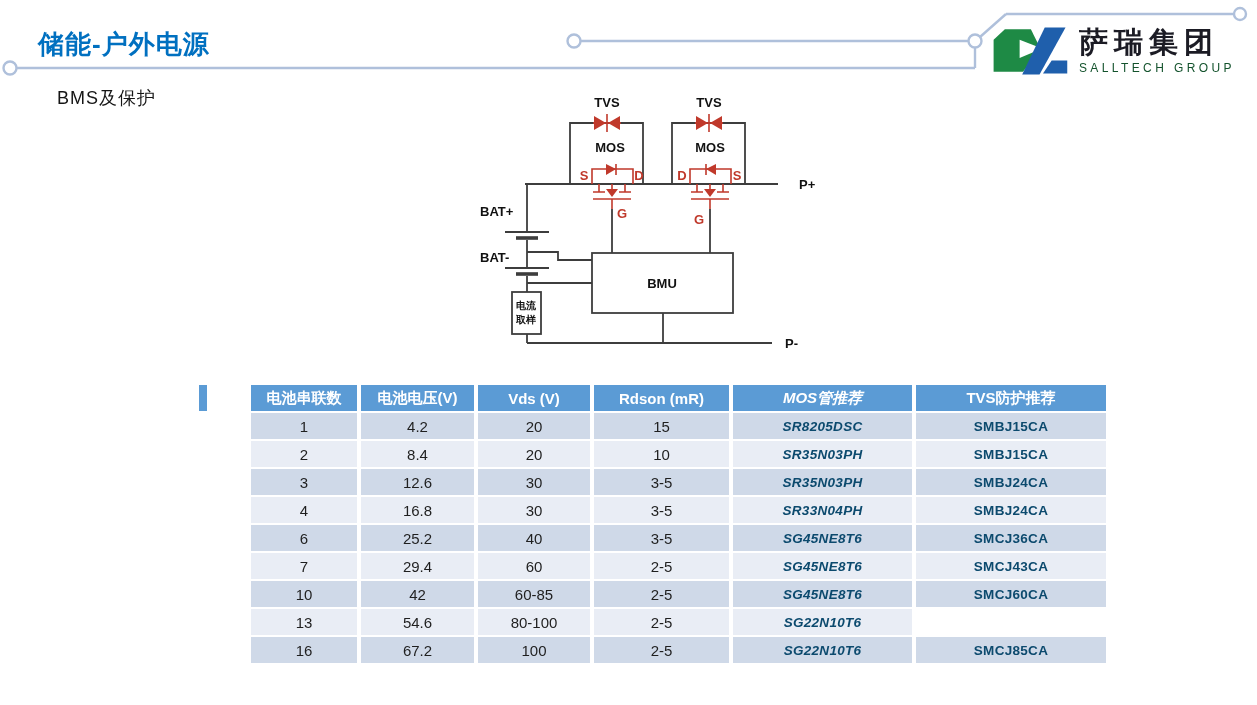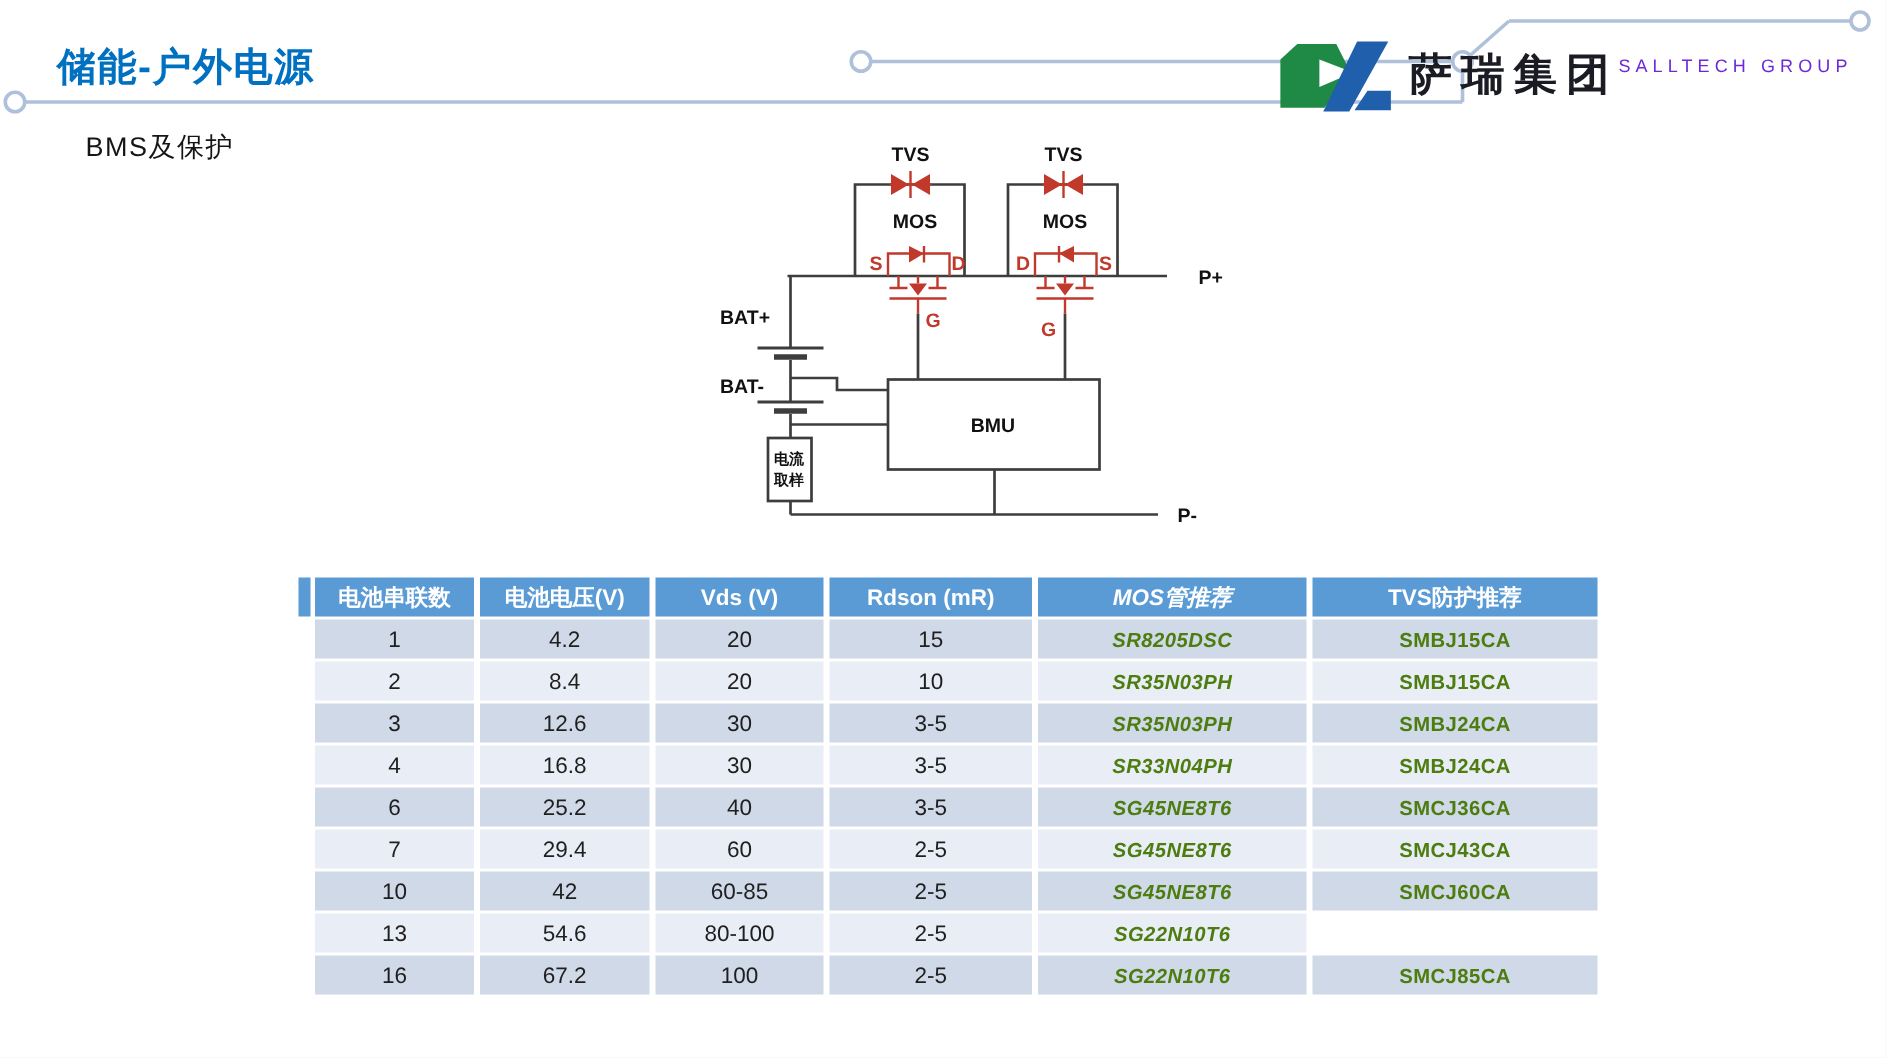--- a/index.html
+++ b/index.html
@@ -13,52 +13,52 @@
     position:absolute;left:38px;top:27px;
     font-size:26px;font-weight:bold;color:#0070C0;letter-spacing:1px;
   }
   .subtitle{
     position:absolute;left:57px;top:86px;
     font-size:18px;color:#151515;letter-spacing:1px;
   }
   .decor-svg{position:absolute;left:0;top:0;}
   
   .logo{position:absolute;right:22px;top:24px;display:flex;align-items:center;gap:10px;}
-  .logo-text{display:flex;flex-direction:row;align-items:flex-start;}
+  .logo-text{display:flex;flex-direction:column;align-items:flex-start;}
   .logo-cn{font-size:29px;font-weight:600;color:#1b1b24;letter-spacing:6px;line-height:1.1;white-space:nowrap;}
-  .logo-en{font-size:12px;color:#6d28d9;letter-spacing:3.4px;margin-top:2px;white-space:nowrap;}
+  .logo-en{font-size:12px;color:#14532d;letter-spacing:3.4px;margin-top:2px;white-space:nowrap;}
   
   .circuit{position:absolute;left:460px;top:85px;}
   .circuit text{font-family:"Liberation Sans",sans-serif;}
   .blk{stroke:#3d3d3d;stroke-width:1.8;fill:none;}
   .blk-thin{stroke:#3d3d3d;stroke-width:2;fill:none;}
   .blk-thick{stroke:#3d3d3d;stroke-width:3.6;fill:none;}
   .red{stroke:#C0392B;stroke-width:1.6;fill:none;}
   .redfill{fill:#C0392B;stroke:none;}
   .lbl{fill:#111;font-weight:bold;font-size:13px;}
   .lblr{fill:#C0392B;font-weight:bold;font-size:13px;}
   .boxfill{fill:#ffffff;stroke:#3d3d3d;stroke-width:1.8;}
   
   .tbl{position:absolute;left:210px;top:385px;}
   .tbl-sliver{position:absolute;left:199px;top:385px;width:8px;height:26px;background:#5B9BD5;}
   .trow{display:flex;margin-bottom:2px;}
   .cell{
     display:flex;align-items:center;justify-content:center;
     height:26px;font-size:15px;color:#1f1f1f;
   }
-  .c0{width:106px;margin-right:4px;}
+  .c0{width:106px;margin-right:4px;margin-left:41px;}
   .c1{width:113px;margin-right:4px;}
   .c2{width:112px;margin-right:4px;}
   .c3{width:135px;margin-right:4px;}
   .c4{width:179px;margin-right:4px;font-style:italic;}
   .c5{width:190px;}
   .thead .cell{background:#5B9BD5;color:#ffffff;font-weight:bold;font-size:15px;}
   .row-dark .cell{background:#CFD9E8;}
   .row-light .cell{background:#E9EDF5;}
-  .part{color:#4d7c0f;font-weight:bold;font-size:13.5px;letter-spacing:.3px;}
+  .part{color:#0c4a6e;font-weight:bold;font-size:13.5px;letter-spacing:.3px;}
 </style>
 </head>
 <body>
 
 <div class="slide">
 
   <svg class="decor-svg" width="1257" height="95" viewBox="0 0 1257 95">
     <g stroke="#AFC0DB" stroke-width="2.4" fill="none">
       <line x1="17" y1="68" x2="975" y2="68"></line>
       <line x1="975" y1="68" x2="975" y2="47"></line>

